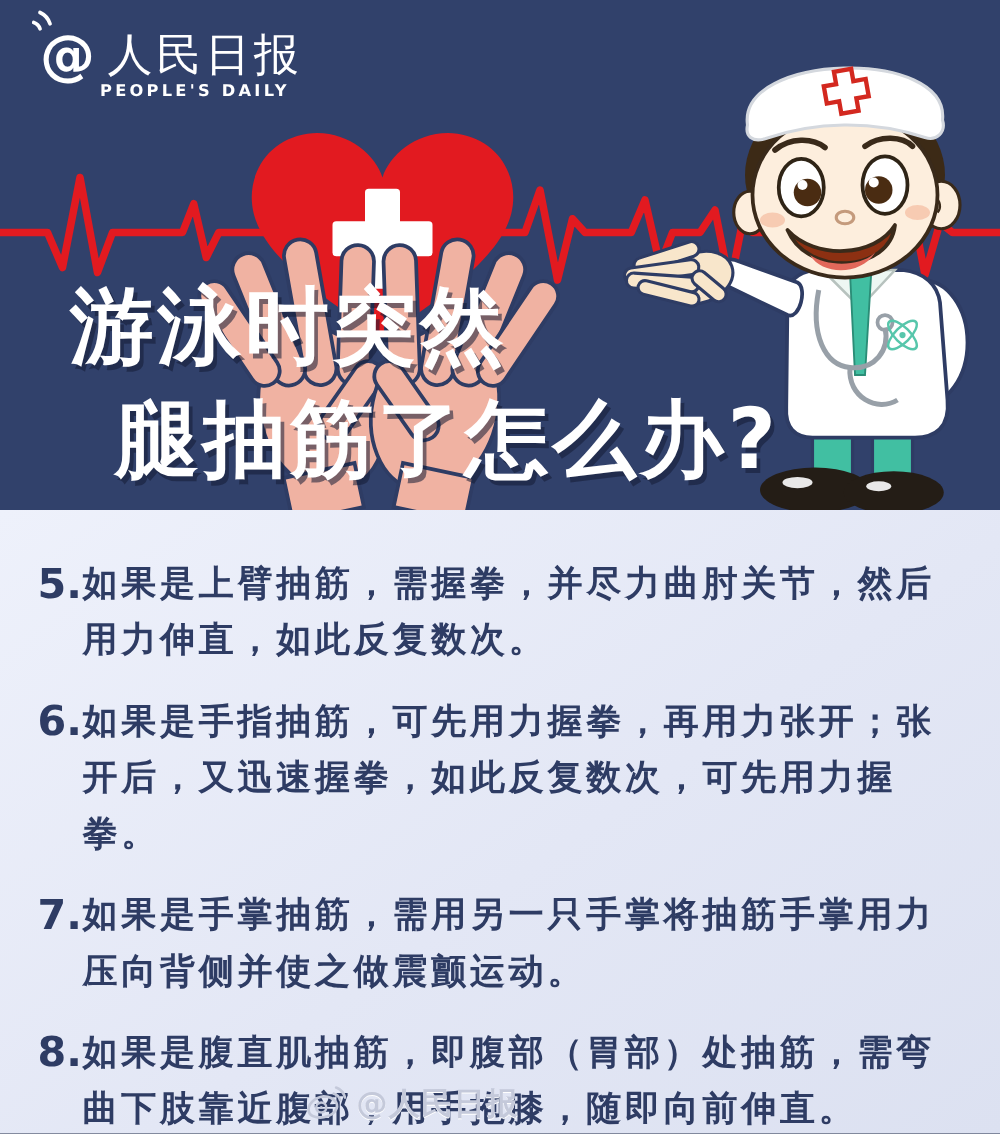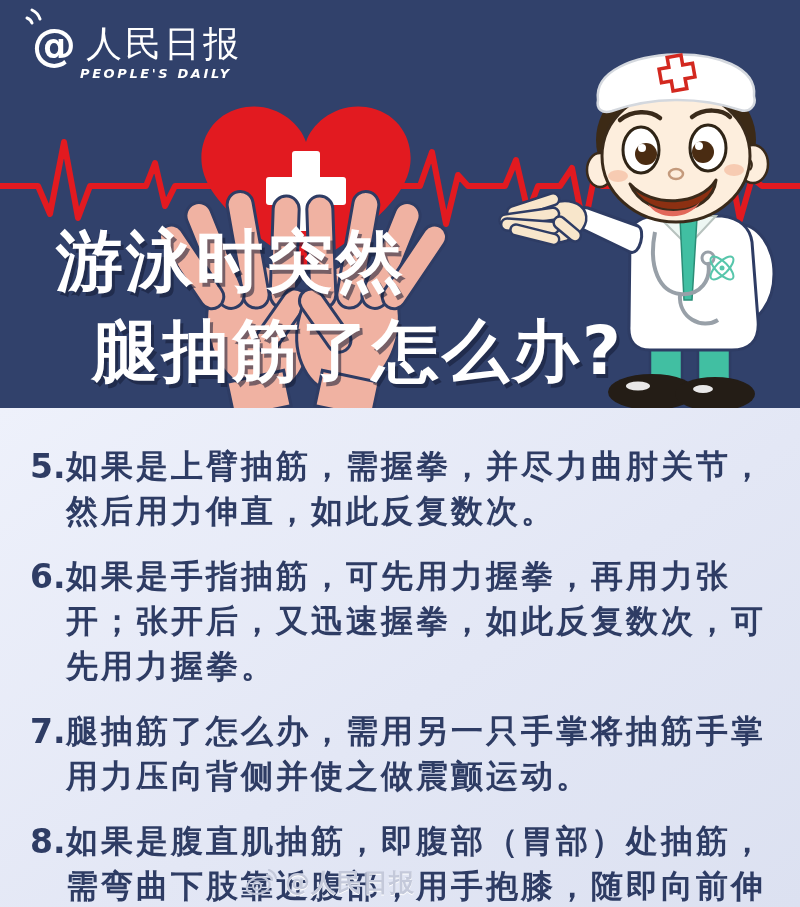--- a/index.html
+++ b/index.html
@@ -9,33 +9,33 @@
     background:#2f3f68;
   }
   
   .hero{position:absolute;top:0;left:0;width:800px;height:408px;background:#31416b;}
   .hero svg{position:absolute;top:0;left:0;}
   .logo-row{position:absolute;top:20px;left:32px;display:flex;align-items:center;z-index:6;}
   .logo-at{color:#fff;font-size:44px;font-weight:800;line-height:44px;margin-right:4px;}
   .logo-cn{color:#fff;font-size:36px;font-weight:400;letter-spacing:3px;margin-left:6px;}
   .logo-waves{margin-top:-16px;margin-left:-8px;}
   .logo-sub{position:absolute;top:66px;left:80px;color:#fff;font-size:13px;font-weight:700;
-            letter-spacing:2.6px;z-index:6;font-style:italic;}
+            letter-spacing:2.6px;z-index:6;}
   .title{position:absolute;z-index:5;color:#ffffff;font-weight:900;font-size:67px;
          letter-spacing:3px;line-height:1;white-space:nowrap;
          text-shadow:3px 4px 0 rgba(20,28,52,.55);}
   .title-1{left:56px;top:228px;}
   .title-2{left:92px;top:318px;}
   
   .content{position:absolute;top:408px;left:0;width:800px;height:499px;
            background:linear-gradient(145deg,#eef1fb 0%,#e3e7f5 55%,#dce1f1 100%);
            box-sizing:border-box;padding:36px 26px 0 30px;}
   .tip{display:flex;margin-bottom:20px;color:#2e3c64;}
   .tip-num{flex:none;width:36px;font-size:33px;font-weight:800;line-height:45px;}
-  .tip-text{font-size:32px;font-weight:700;line-height:45px;letter-spacing:3px;}
+  .tip-text{font-size:28px;font-weight:700;line-height:45px;letter-spacing:3px;}
   .watermark{position:absolute;bottom:8px;left:0;width:660px;display:flex;
              justify-content:center;align-items:center;gap:8px;color:#c4c9da;}
   .watermark-text{font-size:25px;font-weight:700;letter-spacing:1px;
                   text-shadow:0 1px 0 #fff;}
 </style>
 </head>
 <body>
 
 <div class="poster">
 
@@ -165,21 +165,21 @@
     <div class="tip">
       <div class="tip-num">5.</div>
       <div class="tip-text">如果是上臂抽筋，需握拳，并尽力曲肘关节，然后用力伸直，如此反复数次。</div>
     </div>
     <div class="tip">
       <div class="tip-num">6.</div>
       <div class="tip-text">如果是手指抽筋，可先用力握拳，再用力张开；张开后，又迅速握拳，如此反复数次，可先用力握拳。</div>
     </div>
     <div class="tip">
       <div class="tip-num">7.</div>
-      <div class="tip-text">腿抽筋了怎么办，需用另一只手掌将抽筋手掌用力压向背侧并使之做震颤运动。</div>
+      <div class="tip-text">如果是手掌抽筋，需用另一只手掌将抽筋手掌用力压向背侧并使之做震颤运动。</div>
     </div>
     <div class="tip">
       <div class="tip-num">8.</div>
       <div class="tip-text">如果是腹直肌抽筋，即腹部（胃部）处抽筋，需弯曲下肢靠近腹部，用手抱膝，随即向前伸直。</div>
     </div>
   </div>
 
   <div class="watermark">
     <svg width="32" height="27" viewBox="0 0 32 27">
       <path d="M14 8 C6 9 1 15 2 20 C3 25 11 26 17 24 C23 22 26 17 24 13 C22 10 18 8 14 8 Z" fill="none" stroke="#c4c9da" stroke-width="2.2"></path>

